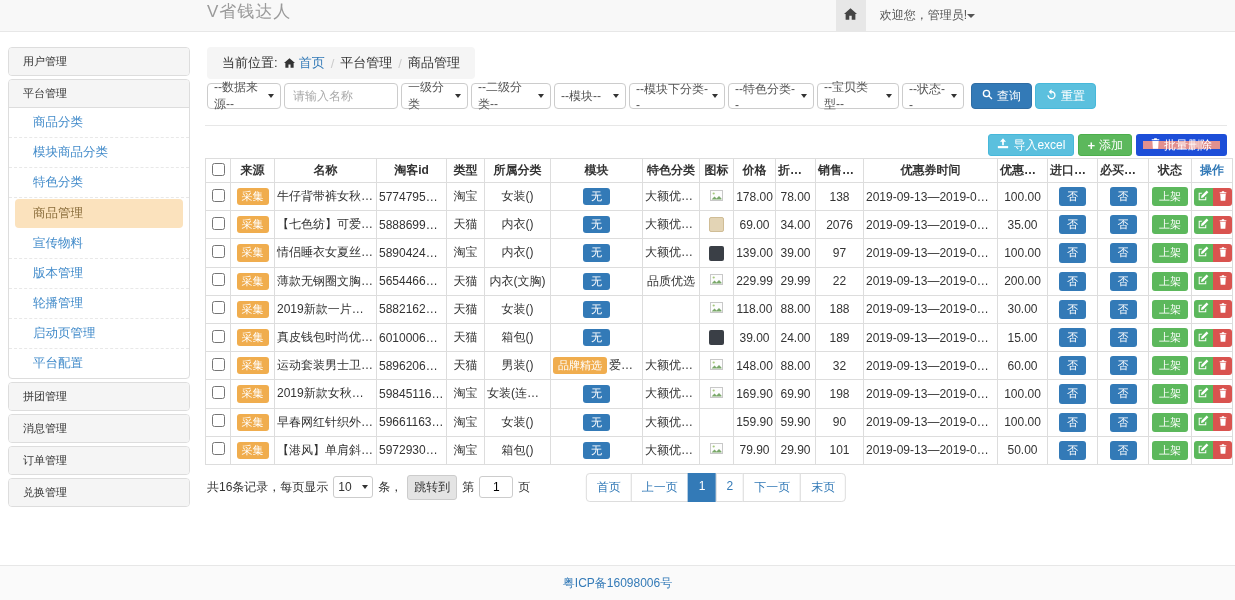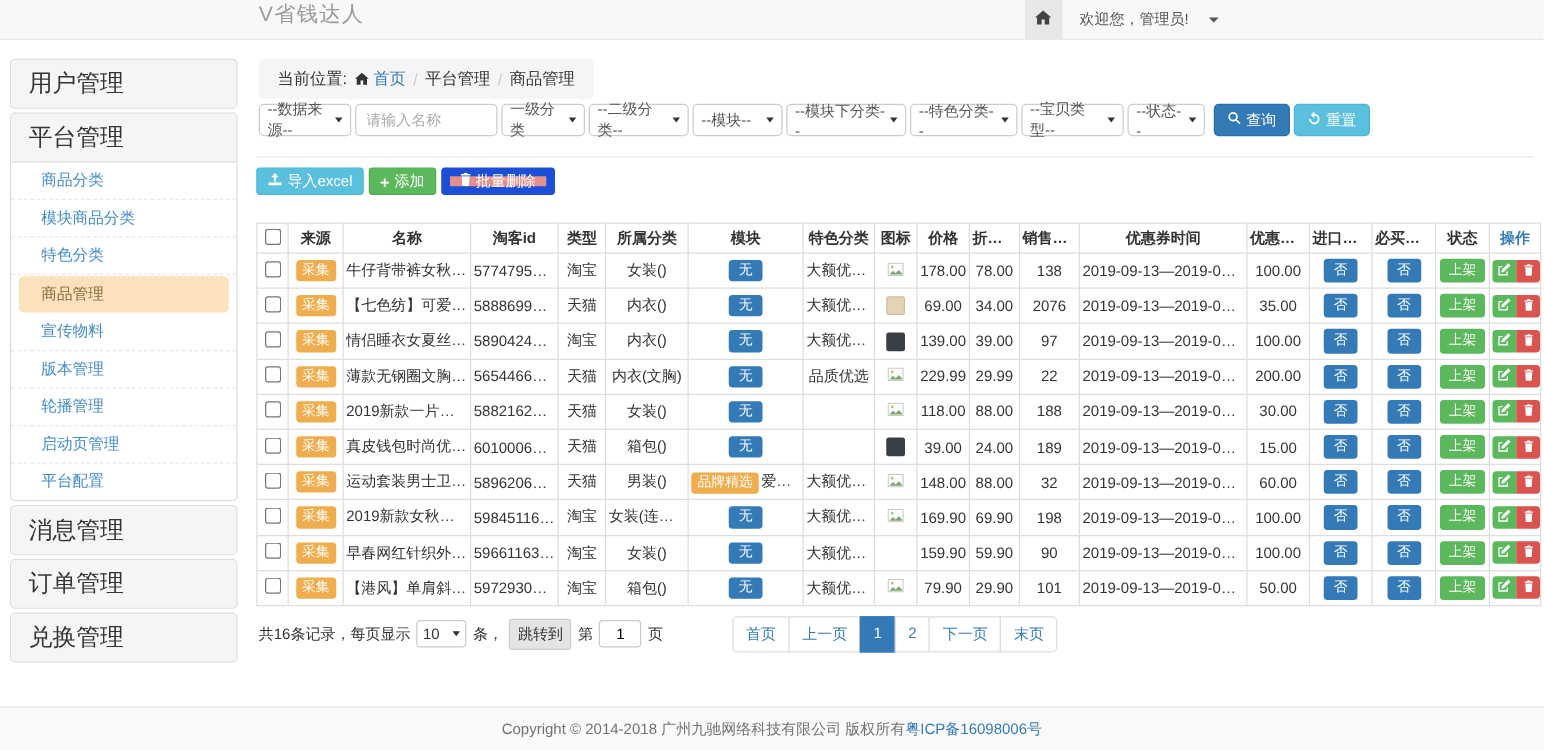--- a/index.html
+++ b/index.html
@@ -4,29 +4,29 @@
 <style>
   *{box-sizing:border-box;margin:0;padding:0}
   html,body{width:1235px;height:600px;overflow:hidden}
   body{font-family:"Liberation Sans","DejaVu Sans",sans-serif;background:#fff;color:#333;position:relative;font-size:13px}
 
   
   .topbar{height:32px;background:#f8f8f8;border-bottom:1px solid #e7e7e7;display:flex;position:relative}
   .brand{margin-left:207px;font-size:17px;color:#9a9a9a;letter-spacing:1px}
   .topbar-right{position:absolute;right:0;top:0;height:100%;display:flex;align-items:center}
   .home-box{width:30px;height:100%;background:#e7e7e7;display:flex;align-items:center;justify-content:center;cursor:pointer}
-  .welcome{font-size:12px;color:#555;margin:0 260px 0 14px;display:flex;align-items:center;gap:16px;cursor:pointer}
+  .welcome{font-size:12px;color:#555;margin:0 260px 0 14px;display:flex;align-items:center;gap:0;cursor:pointer}
   .caret{width:0;height:0;border-left:4px solid transparent;border-right:4px solid transparent;border-top:4px solid #555}
 
   
   .layout{display:flex;padding:15px 8px 0}
   .sidebar{width:182px;flex:none}
   .sb-title{color:#337ab7;font-size:15px;font-weight:bold;padding:7px 12px 10px}
   .sb-panel{border:1px solid #ddd;border-radius:4px;margin-bottom:3px;overflow:hidden;background:#fff}
-  .sb-head{background:#f5f5f5;padding:6px 14px;font-size:19px;color:#333;cursor:pointer}
+  .sb-head{background:#f5f5f5;padding:6px 14px;font-size:11px;color:#333;cursor:pointer}
   .sb-head.has-sub{border-bottom:1px solid #ddd}
   .sb-item{padding:6px 0 6px 24px;font-size:12.5px;color:#428bca;border-bottom:1px dashed #e8e8e8;cursor:pointer}
   .sb-item:last-child{border-bottom:none}
   .sb-item.active{background:#fbe2bd;color:#8a6d3b;margin:1px 6px;border-radius:4px;padding-left:18px;border-bottom:none}
 
   .main{flex:1;padding-left:15px;min-width:0}
 
   
   .breadcrumb{display:inline-flex;align-items:center;gap:6px;background:#f5f5f5;border-radius:4px;padding:7px 15px;font-size:13px;margin-left:2px}
   .bc-sep{color:#ccc}
@@ -37,21 +37,21 @@
   .f-select{height:26px;border:1px solid #ccc;border-radius:4px;background:#fff;display:flex;align-items:center;justify-content:space-between;padding:0 6px;font-size:12px;color:#555;cursor:pointer;flex:none}
   .f-caret{width:0;height:0;border-left:3.5px solid transparent;border-right:3.5px solid transparent;border-top:4px solid #333;margin-left:4px;flex:none}
   .f-input{height:26px;border:1px solid #ccc;border-radius:4px;padding:0 8px;font-size:12px;color:#333;flex:none;outline:none}
   .f-input::placeholder{color:#aaa}
   .btn{display:inline-flex;align-items:center;gap:4px;border-radius:4px;font-size:12px;cursor:pointer;color:#fff;border:none}
   .btn-query{height:26px;padding:10px 10px;background:#337ab7;border:1px solid #2e6da4;margin-left:4px}
   .btn-reset{height:26px;padding:0 10px;background:#5bc0de;border:1px solid #46b8da}
 
   
   .panel-section{border-top:1px solid #e7e7e7;margin-top:16px;padding-top:8px}
-  .toolbar{display:flex;gap:4px;margin-bottom:22px}
+  .toolbar{display:flex;justify-content:flex-end;gap:4px;margin-bottom:2px}
   .btn-sm{height:22px;padding:0 8px;border-radius:3px;font-size:12px}
   .btn-import{background:#5bc0de;border:1px solid #46b8da}
   .btn-add{background:#5cb85c;border:1px solid #4cae4c}
   .btn-batch-del{background:#e2908e;border:7px solid #1d4ed8}
   .plus-glyph{font-size:13px;font-weight:bold;line-height:1}
 
   table.grid{width:100%;border-collapse:collapse;table-layout:fixed;font-size:12px;margin-top:0}
   .grid th,.grid td{border:1px solid #ddd;text-align:center;overflow:hidden;white-space:nowrap;text-overflow:ellipsis;padding:4px 2px;height:26px}
   .grid th{font-weight:bold;color:#333;height:23px;padding:3px 2px;background:#fff}
   .grid th.op-col{color:#337ab7}
@@ -116,20 +116,23 @@
             <div class="sb-item">商品分类</div>
             <div class="sb-item">模块商品分类</div>
             <div class="sb-item">特色分类</div>
             <div class="sb-item active">商品管理</div>
             <div class="sb-item">宣传物料</div>
             <div class="sb-item">版本管理</div>
             <div class="sb-item">轮播管理</div>
             <div class="sb-item">启动页管理</div>
             <div class="sb-item">平台配置</div>
           </div>
+        </div>
+        <div class="sb-panel">
+          <div class="sb-head">拼团管理</div>
         </div>
         <div class="sb-panel">
           <div class="sb-head">消息管理</div>
         </div>
         <div class="sb-panel">
           <div class="sb-head">订单管理</div>
         </div>
         <div class="sb-panel">
           <div class="sb-head">兑换管理</div>
         </div>
@@ -645,15 +648,14 @@
             <span class="pager-btn">2</span>
             <span class="pager-btn">下一页</span>
             <span class="pager-btn">末页</span>
           </div>
       </div>
     </section>
   </main>
 </div>
 
 <div class="footer">
-  <span>Copyright © 2014-2018 广州九驰网络科技有限公司 版权所有</span>
   <span class="icp">粤ICP备16098006号</span>
 </div>
 
 </body></html>

